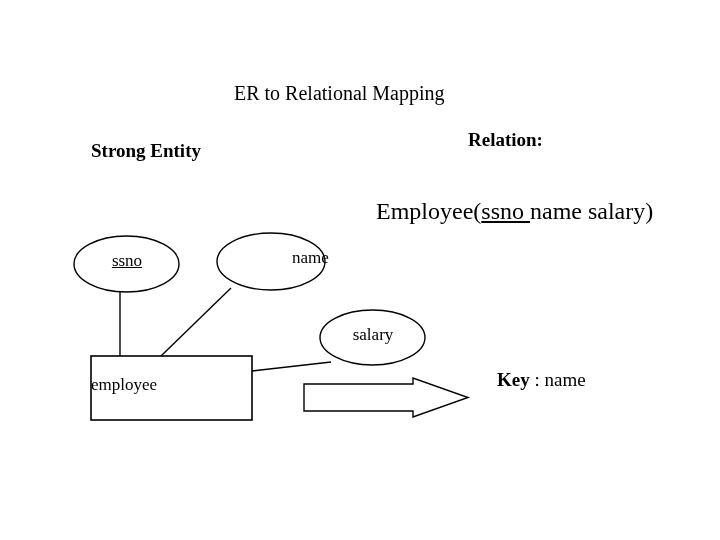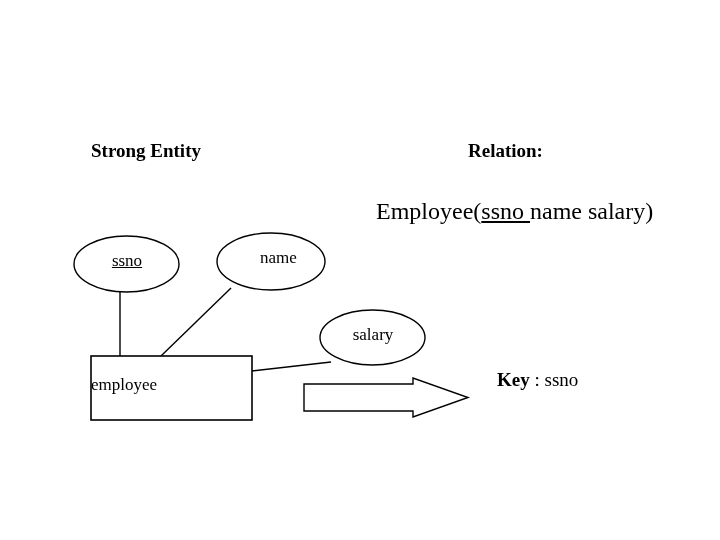--- a/index.html
+++ b/index.html
@@ -34,21 +34,21 @@
     font-size: 20px;
   }
   #label-strong-entity {
     left: 91px;
     top: 141px;
     font-size: 19px;
     font-weight: bold;
   }
   #label-relation {
     left: 468px;
-    top: 141px;
+    top: 130px;
     font-size: 19px;
     font-weight: bold;
   }
   #relation-schema {
     left: 376px;
     top: 199px;
     font-size: 24px;
   }
   #relation-schema .pk {
     text-decoration: underline;
@@ -72,20 +72,21 @@
   #attr-ssno-text {
     left: 74px;
     top: 252px;
     width: 106px;
     text-decoration: underline;
   }
   #attr-name-text {
     left: 217px;
     top: 249px;
     width: 123px;
+    padding-left: 32px;
   }
   #attr-salary-text {
     left: 320px;
     top: 326px;
     width: 106px;
   }
   #entity-employee-text {
     left: 91px;
     top: 376px;
     width: 161px;
@@ -111,28 +112,29 @@
 
     <ellipse cx="271" cy="261.5" rx="54" ry="28.5" fill="#ffffff" stroke="#000000" stroke-width="1.4"></ellipse>
 
     <ellipse cx="372.5" cy="337.5" rx="52.5" ry="27.5" fill="#ffffff" stroke="#000000" stroke-width="1.4"></ellipse>
 
     <rect x="91" y="356" width="161" height="64" fill="#ffffff" stroke="#000000" stroke-width="1.6"></rect>
 
     <polygon points="304,384 413,384 413,378 468,397.5 413,417 413,411 304,411" fill="#ffffff" stroke="#000000" stroke-width="1.4" stroke-linejoin="miter"></polygon>
   </svg>
 
+  <div class="txt" id="slide-title">ER to Relational Mapping</div>
 
   <div class="txt" id="label-strong-entity">Strong Entity</div>
 
   <div class="txt" id="label-relation">Relation:</div>
 
   <div class="txt" id="relation-schema"><span>Employee(</span><span class="pk">ssno </span><span>name salary</span><span>)</span></div>
 
-  <div class="txt" id="key-note"><span class="key-word">Key</span><span> : ssno</span></div>
+  <div class="txt" id="key-note"><span class="key-word">Key</span><span> : name</span></div>
 
   <div class="shape-text" id="attr-ssno-text">ssno</div>
 
   <div class="shape-text" id="attr-name-text">name</div>
 
   <div class="shape-text" id="attr-salary-text">salary</div>
 
   <div class="shape-text" id="entity-employee-text">employee</div>
 
 </div>

